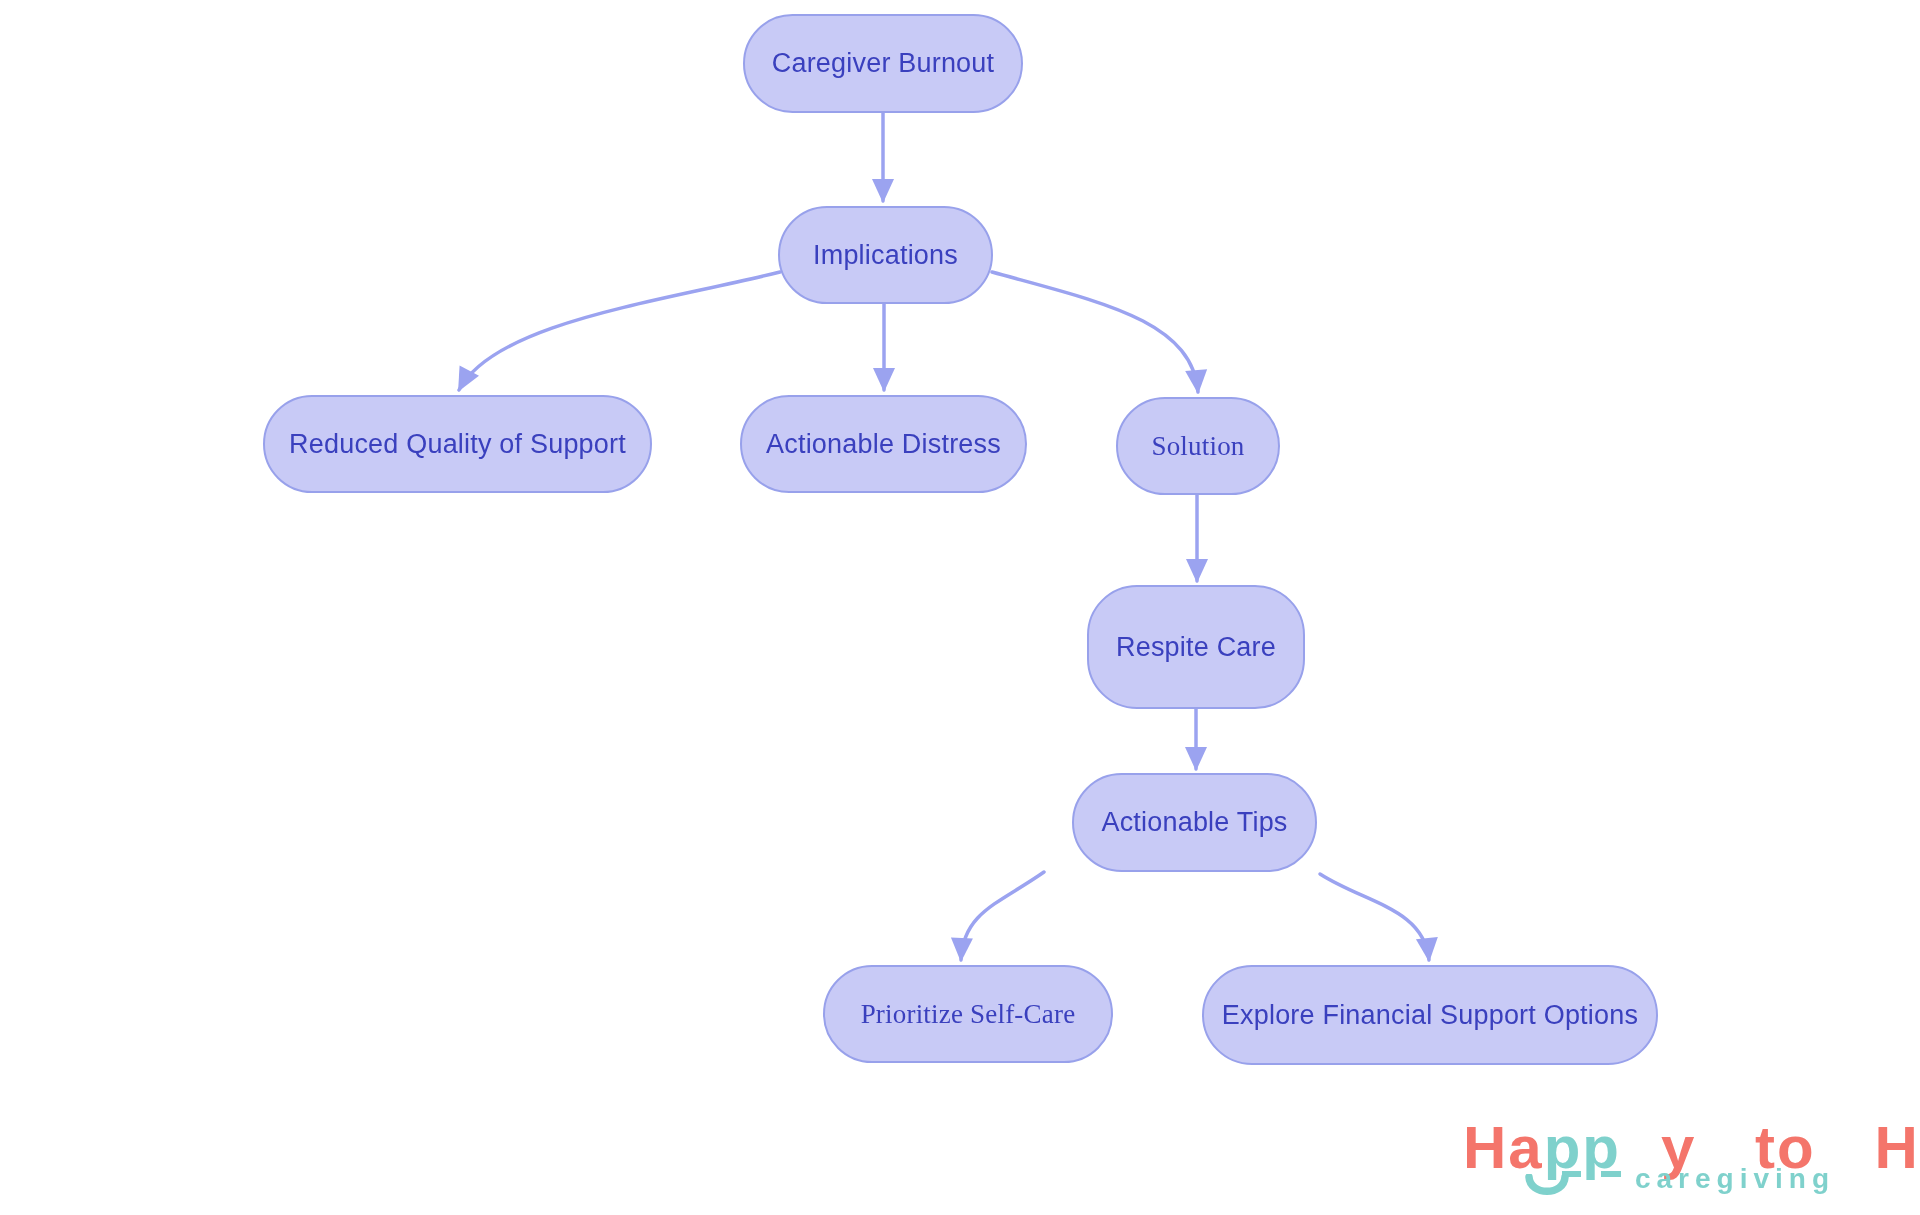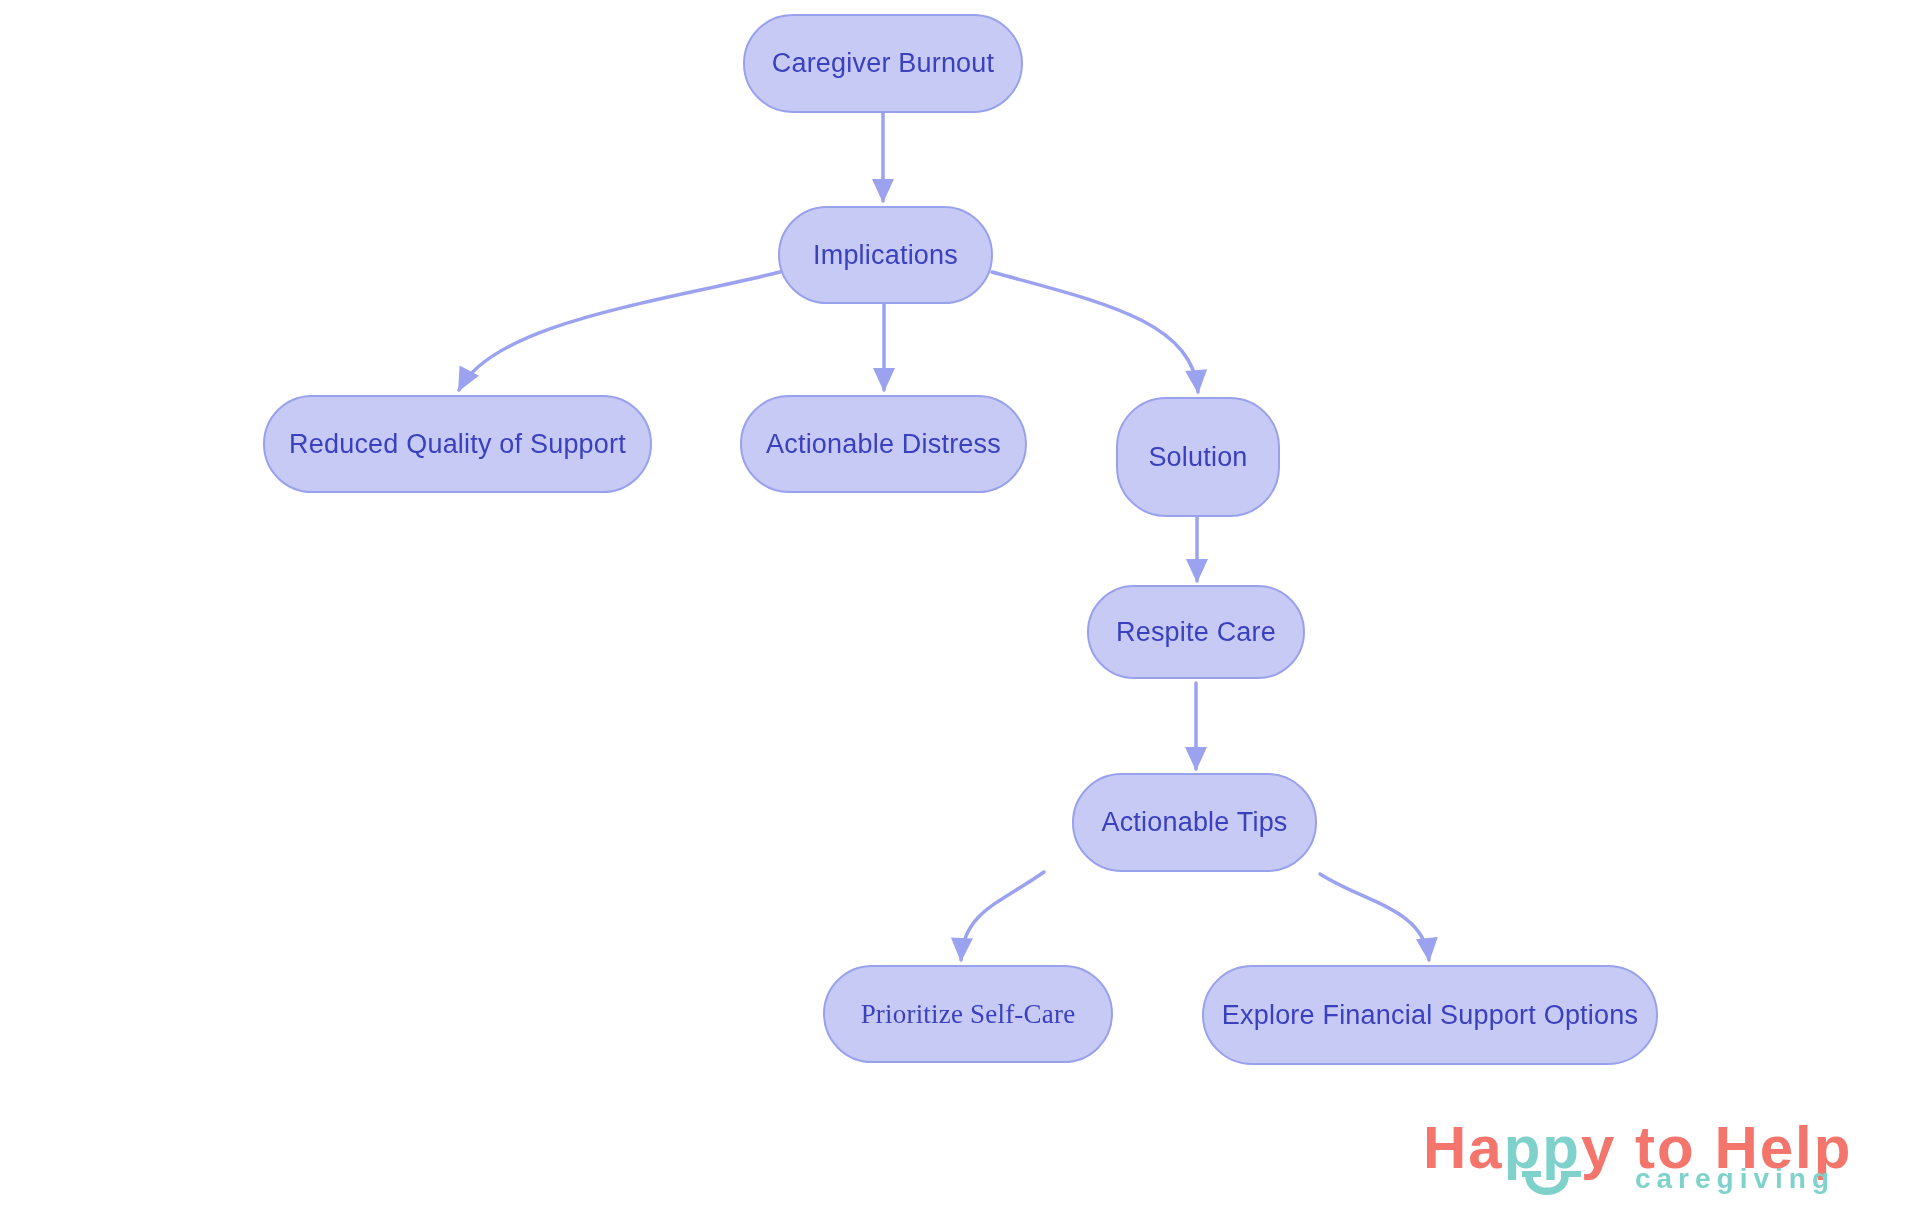--- a/index.html
+++ b/index.html
@@ -52,21 +52,21 @@
   #logo-wordmark {
     position: absolute;
     left: 0;
     top: 0;
     font-size: 60px;
     font-weight: 800;
     letter-spacing: 2px;
     line-height: 1;
     white-space: pre;
   }
-  .seg-coral { color: var(--coral); }
+  .seg-coral { color: var(--coral); margin-left: 40px; }
   .seg-teal  { color: var(--teal); text-decoration: underline; }
   #logo-smile {
     position: absolute;
     left: 101px;
     top: 56px;
     width: 46px;
     height: 28px;
   }
   #logo-tagline {
     position: absolute;
@@ -110,24 +110,24 @@
       </div>
       <div class="flow-node" style="left: 778px; top: 206px; width: 215px; height: 98px;">
         <span>Implications</span>
       </div>
       <div class="flow-node" style="left: 263px; top: 395px; width: 389px; height: 98px;">
         <span>Reduced Quality of Support</span>
       </div>
       <div class="flow-node" style="left: 740px; top: 395px; width: 287px; height: 98px;">
         <span>Actionable Distress</span>
       </div>
-      <div class="flow-node" style="left: 1116px; top: 397px; width: 164px; height: 120px;">
+      <div class="flow-node" style="left: 1116px; top: 397px; width: 164px; height: 98px; font-family: Liberation Serif, serif;">
         <span>Solution</span>
       </div>
-      <div class="flow-node" style="left: 1087px; top: 585px; width: 218px; height: 94px;">
+      <div class="flow-node" style="left: 1087px; top: 585px; width: 218px; height: 124px;">
         <span>Respite Care</span>
       </div>
       <div class="flow-node" style="left: 1072px; top: 773px; width: 245px; height: 99px;">
         <span>Actionable Tips</span>
       </div>
       <div class="flow-node" style="left: 823px; top: 965px; width: 290px; height: 98px; font-family: Liberation Serif, serif;">
         <span>Prioritize Self-Care</span>
       </div>
       <div class="flow-node" style="left: 1202px; top: 965px; width: 456px; height: 100px;">
         <span>Explore Financial Support Options</span>

